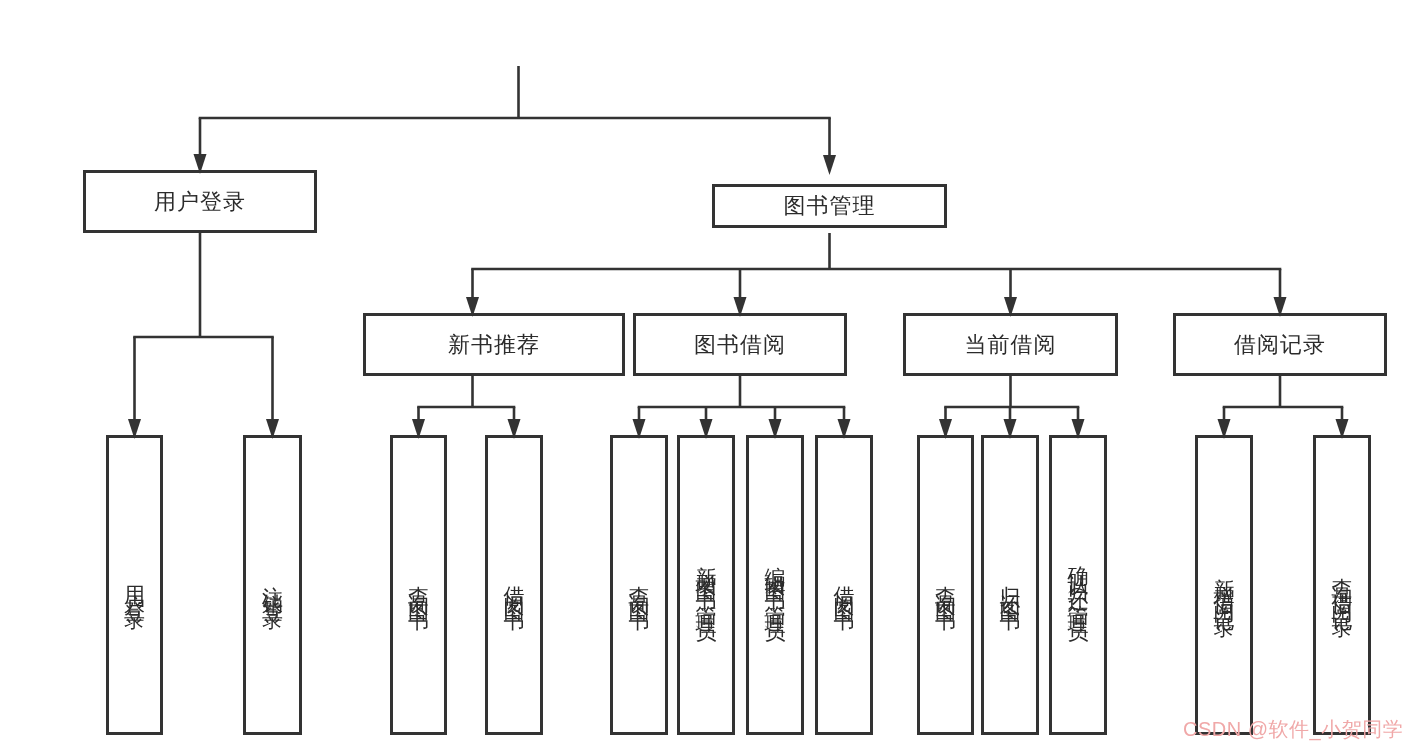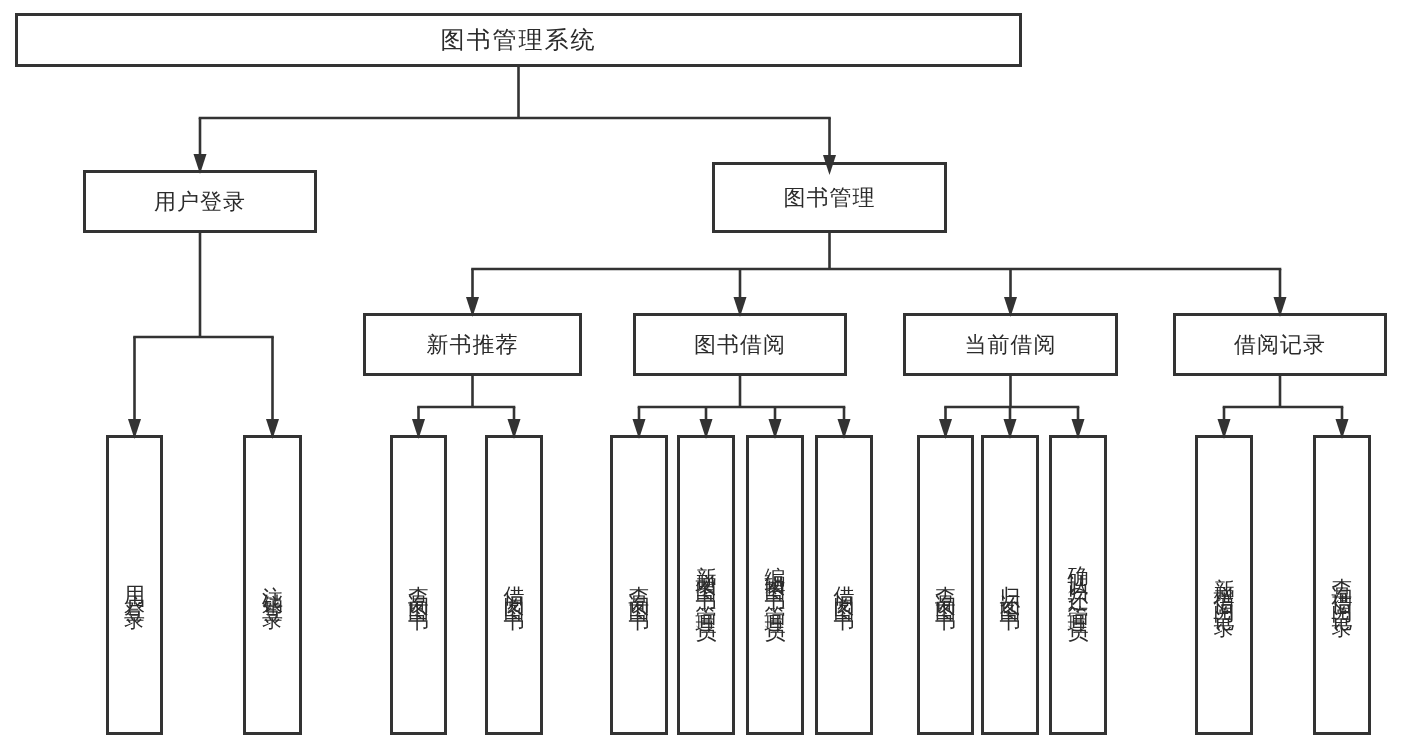--- a/index.html
+++ b/index.html
@@ -116,24 +116,24 @@
       </g>
       <g>
         <line x1="1280" y1="375" x2="1280" y2="407"></line>
         <line x1="1222.7" y1="407" x2="1343.3" y2="407"></line>
         <line x1="1224" y1="407" x2="1224" y2="421"></line>
         <polygon points="1224,439 1217.5,419 1230.5,419"></polygon>
         <line x1="1342" y1="407" x2="1342" y2="421"></line>
         <polygon points="1342,439 1335.5,419 1348.5,419"></polygon>
       </g>
     </svg>
-<div class="node horiz root" style="left: 15px; top: 13px; width: 1007px; height: 54px;">图书管理系统</div>
+  <span class="watermark">CSDN @软件_小贺同学</span>
     <div class="node horiz" style="left: 83px; top: 170px; width: 234px; height: 63px;">用户登录</div>
-    <div class="node horiz" style="left: 712px; top: 162px; width: 235px; height: 71px;">图书管理</div>
-    <div class="node horiz" style="left: 363px; top: 313px; width: 219px; height: 63px; text-align: right;">新书推荐</div>
+    <div class="node horiz" style="left: 712px; top: 184px; width: 235px; height: 44px;">图书管理</div>
+    <div class="node horiz" style="left: 363px; top: 313px; width: 262px; height: 63px; text-align: right;">新书推荐</div>
     <div class="node horiz" style="left: 903px; top: 313px; width: 215px; height: 63px;">当前借阅</div>
     <div class="node horiz" style="left: 633px; top: 313px; width: 214px; height: 63px;">图书借阅</div>
     <div class="node horiz" style="left: 1173px; top: 313px; width: 214px; height: 63px;">借阅记录</div>
     <div class="node vert" style="left: 106px; top: 435px; width: 57px; height: 300px;">用户登录</div>
     <div class="node vert" style="left: 243px; top: 435px; width: 59px; height: 300px;">注销登录</div>
     <div class="node vert" style="left: 390px; top: 435px; width: 57px; height: 300px;">查询图书</div>
     <div class="node vert" style="left: 485px; top: 435px; width: 58px; height: 300px;">借阅图书</div>
     <div class="node vert" style="left: 610px; top: 435px; width: 58px; height: 300px;">查询图书</div>
     <div class="node vert" style="left: 677px; top: 435px; width: 58px; height: 300px;">新增图书（管理员）</div>
     <div class="node vert" style="left: 746px; top: 435px; width: 58px; height: 300px;">编辑图书（管理员）</div>

